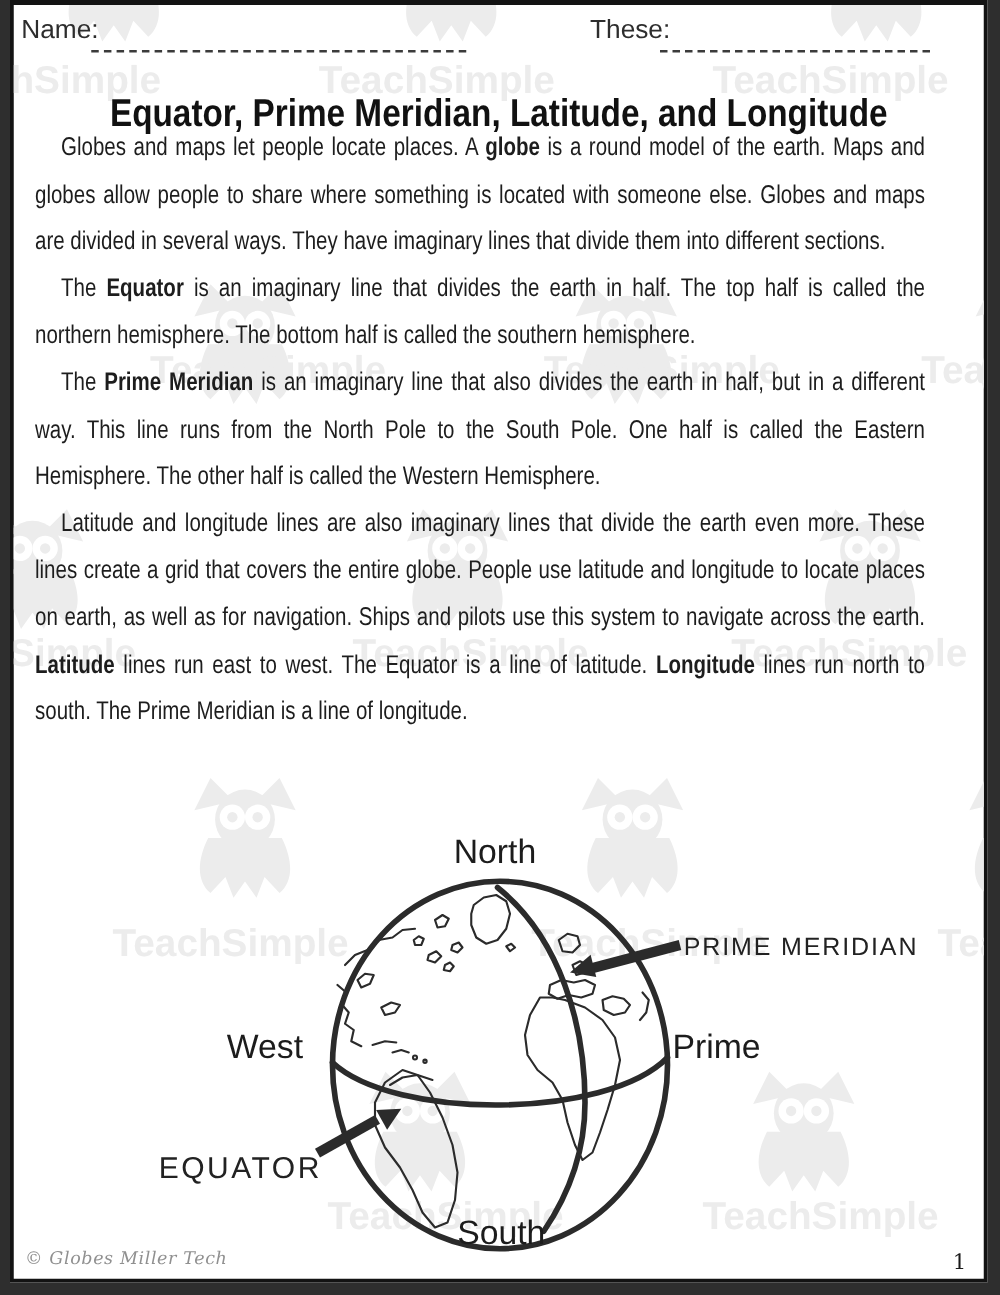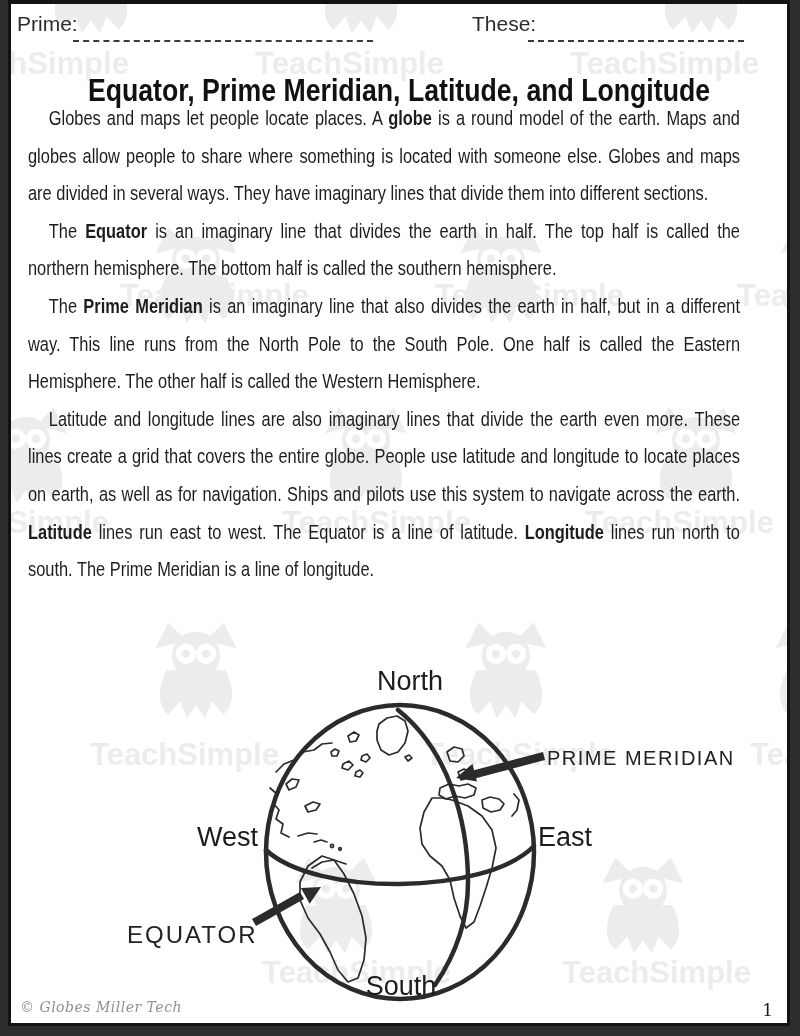--- a/index.html
+++ b/index.html
@@ -136,21 +136,21 @@
     <div class="wm-text" style="left:-91px;top:501px">TeachSimple</div>
     <div class="wm-text" style="left:271px;top:501px">TeachSimple</div>
     <div class="wm-text" style="left:574px;top:501px">TeachSimple</div>
     <div class="wm-text" style="left:79px;top:733px">TeachSimple</div>
     <div class="wm-text" style="left:414px;top:733px">TeachSimple</div>
     <div class="wm-text" style="left:739px;top:733px">TeachSimple</div>
     <div class="wm-text" style="left:251px;top:951px">TeachSimple</div>
     <div class="wm-text" style="left:551px;top:951px">TeachSimple</div>
   </div>
 
-  <div class="hdr-label" style="left:6px;top:8px">Prime:</div>
+  <div class="hdr-label" style="left:6px;top:8px">Name:</div>
   <div class="blank-line" style="left:62px;top:10px;width:300px"></div>
   <div class="hdr-label" style="left:461px;top:8px">These:</div>
   <div class="blank-line" style="left:517px;top:10px;width:216px"></div>
 
   <h1 class="title">Equator, Prime Meridian, Latitude, and Longitude</h1>
 
   <div class="article">
     <p><span>Globes and maps let people locate places. A </span><span class="b">globe</span><span> is a round model of the earth. Maps and globes allow people to share where something is located with someone else. Globes and maps are divided in several ways. They have imaginary lines that divide them into different sections.</span></p>
     <p><span>The </span><span class="b">Equator</span><span> is an imaginary line that divides the earth in half. The top half is called the northern hemisphere. The bottom half is called the southern hemisphere.</span></p>
     <p><span>The </span><span class="b">Prime Meridian</span><span> is an imaginary line that also divides the earth in half, but in a different way. This line runs from the North Pole to the South Pole. One half is called the Eastern Hemisphere. The other half is called the Western Hemisphere.</span></p>
@@ -201,23 +201,23 @@
 
       <g fill="#2b2b2b" stroke="none">
         <path d="M443,92 L371,111 L373,119 L445,100 Z"></path>
         <polygon points="356,118 372.5,103.8 377,121.5"></polygon>
         <path d="M156,266 L204,239 L200,232 L152,259 Z"></path>
         <polygon points="221,227 209.7,243.7 200.9,227.9"></polygon>
       </g>
     </g>
   </svg>
 
-  <div class="dir-label" style="left:339px;top:662px;width:120px;text-align:center">North</div>
+  <div class="dir-label" style="left:325px;top:662px;width:120px;text-align:center">North</div>
   <div class="dir-label" style="left:330px;top:967px;width:120px;text-align:center">South</div>
-  <div class="dir-label" style="left:186px;top:818px;width:74px;text-align:left">West</div>
-  <div class="dir-label" style="left:527px;top:818px">East</div>
+  <div class="dir-label" style="left:164px;top:818px;width:74px;text-align:center">West</div>
+  <div class="dir-label" style="left:527px;top:818px">Prime</div>
   <div class="hand-label pm-label">PRIME MERIDIAN</div>
   <div class="hand-label eq-label">EQUATOR</div>
 
   <div class="credit">© Globes Miller Tech</div>
   <div class="pagenum">1</div>
 
 </div>
 
 </body></html>

